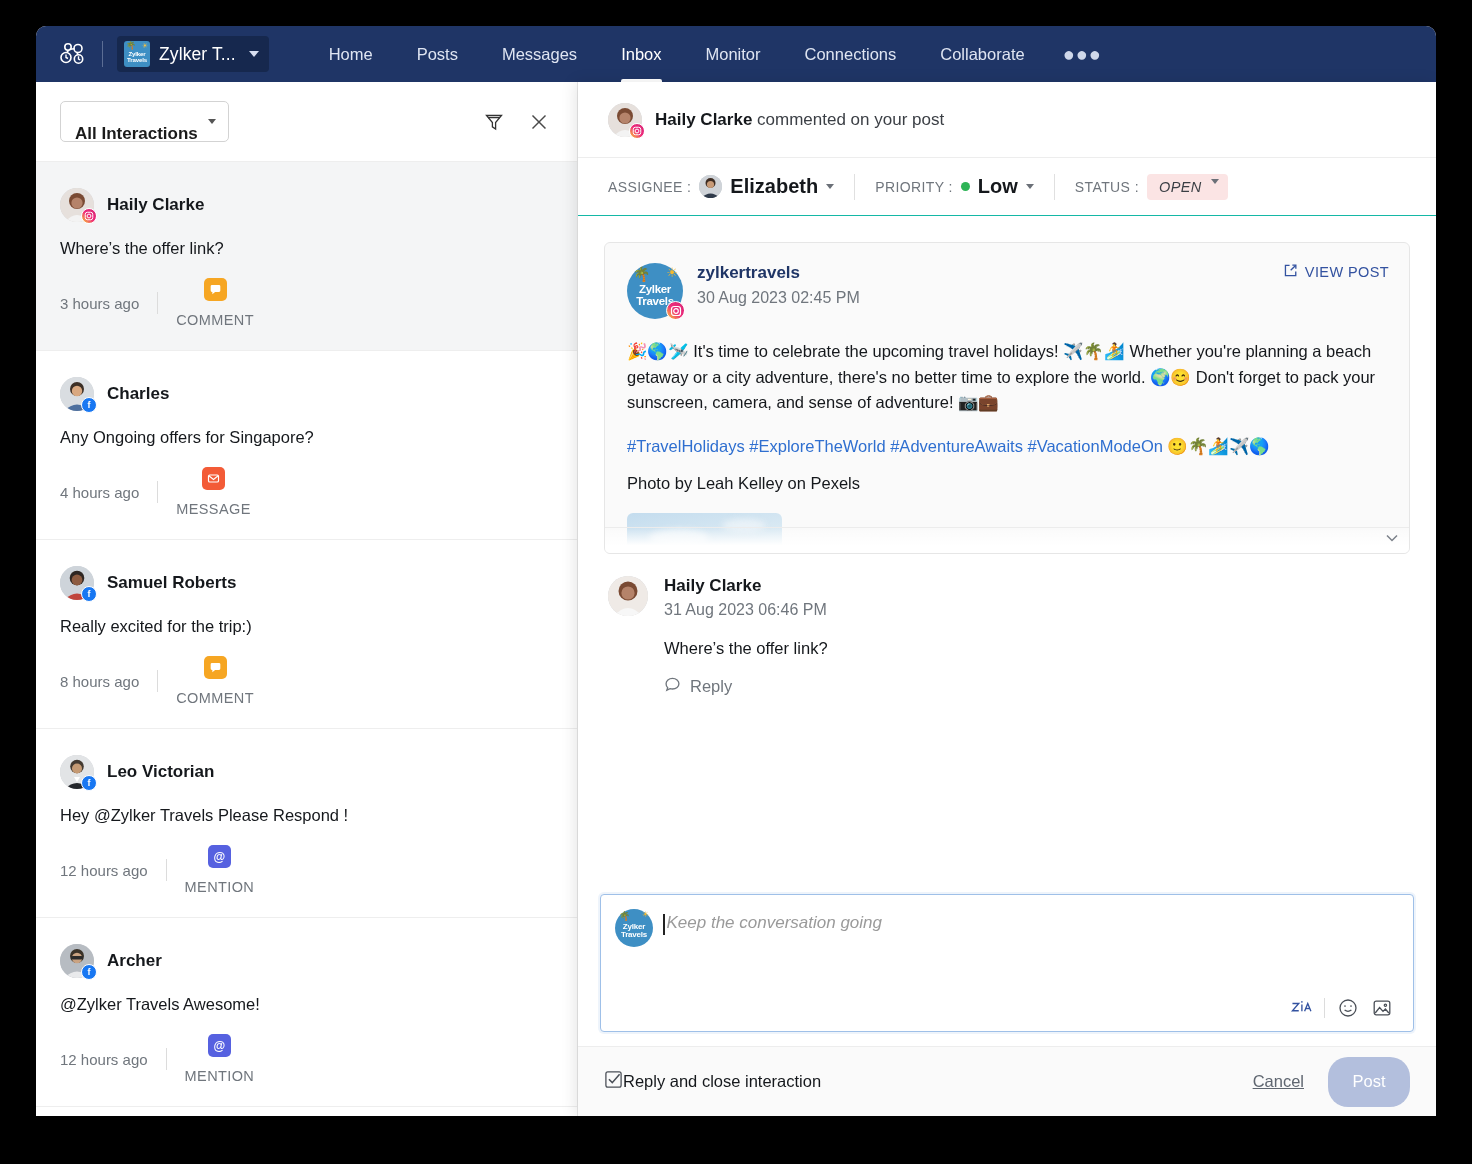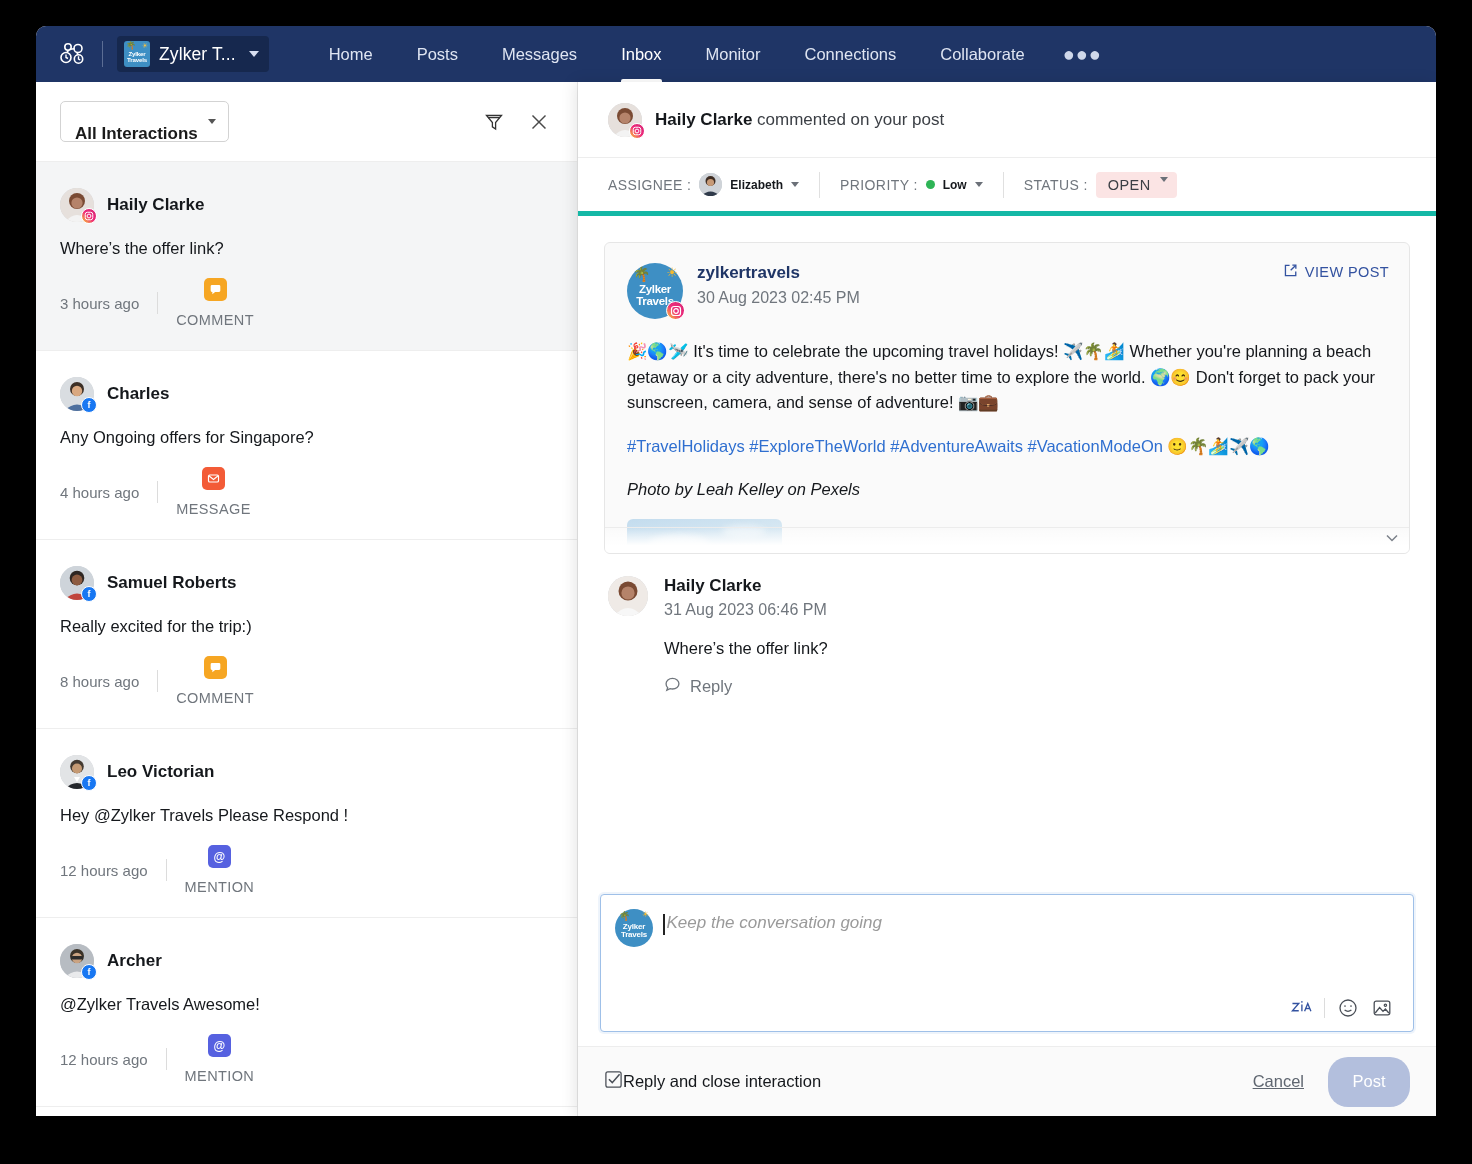--- a/index.html
+++ b/index.html
@@ -171,34 +171,34 @@
     border-bottom: 1px solid #ededed;
   }
   .rp-header-title { font-size: 17px; color: #15181c; }
   .rp-header-title b { font-weight: bold; }
   .rp-header-title span.light { color: #3b3f45; }
 
   .rp-props {
     height: 58px; flex: 0 0 58px;
     display: flex; align-items: center;
     padding: 0 30px;
-    border-bottom: 5px solid #14b8a6;
+    border-bottom: 1px solid #14b8a6;
     gap: 0;
   }
   .prop-group { display: flex; align-items: center; gap: 8px; }
   .prop-label { font-size: 14px; color: #70767d; letter-spacing: 0.4px; }
-  .prop-value { font-size: 12px; color: #15181c; font-weight: bold; }
+  .prop-value { font-size: 20px; color: #15181c; font-weight: bold; }
   .prop-avatar { width: 23px; height: 23px; border-radius: 50%; overflow: hidden; background:#c3c8cf; }
   .prop-avatar svg { display:block; width:23px; height:23px; }
   .prop-sep { width: 1px; height: 26px; background: #e0e0e0; margin: 0 20px; }
   .dot-green { width: 9px; height: 9px; border-radius: 50%; background: #2eb456; }
   .status-pill {
     background: #fbe4e4; border-radius: 4px;
     padding: 5px 9px 5px 12px;
-    display: flex; align-items: flex-start; gap: 9px; cursor: pointer;
+    display: flex; align-items: flex-start; gap: 9px; cursor: pointer; font-style: italic;
   }
   .status-pill .sp-text { font-size: 14.5px; color: #3b3f45; letter-spacing: 0.4px; }
   .chev-sm {
     width: 0; height: 0; border-left: 4px solid transparent; border-right: 4px solid transparent;
     border-top: 5px solid #6b7078;
   }
 
   .rp-scroll { flex: 1; overflow: hidden; display: flex; flex-direction: column; min-height: 0; }
 
   .post-card {
@@ -227,21 +227,21 @@
   .post-logo .net-badge { right: -2px; bottom: -1px; width: 19px; height: 19px; font-size: 10px; }
   .post-handle { font-size: 17px; font-weight: bold; color: #1f3566; cursor: pointer; }
   .post-date { font-size: 16px; color: #70767d; margin-top: 6px; }
   .view-post {
     position: absolute; right: 20px; top: 20px;
     display: flex; align-items: center; gap: 7px;
     color: #3352a0; font-size: 14.5px; letter-spacing: 0.4px; cursor: pointer;
   }
   .post-body { font-size: 16.5px; line-height: 25.5px; color: #15181c; margin-top: 20px; }
   .post-tags { font-size: 16.5px; color: #2f6fd0; margin-top: 21px; }
-  .post-credit { font-size: 16.5px; color: #15181c; margin-top: 24px; font-style: italic; }
+  .post-credit { font-size: 16.5px; color: #15181c; margin-top: 18px; }
   .post-photo {
     width: 155px; height: 62px; margin-top: 20px;
     border-radius: 6px 6px 0 0;
     background: linear-gradient(170deg,#c3dcee 0%, #d9e9f3 45%, #eaf2f7 100%);
     position: relative; overflow: hidden;
   }
   .post-photo .cloud1 {
     position:absolute; width: 60px; height: 18px; background: #f2f7fa; border-radius: 50%;
     top: 16px; left: 22px; filter: blur(3px); opacity: .85;
   }

